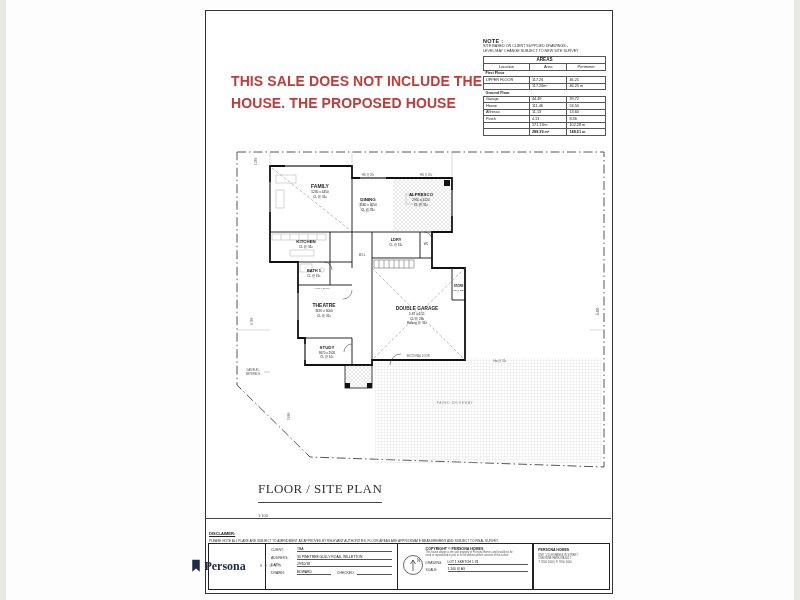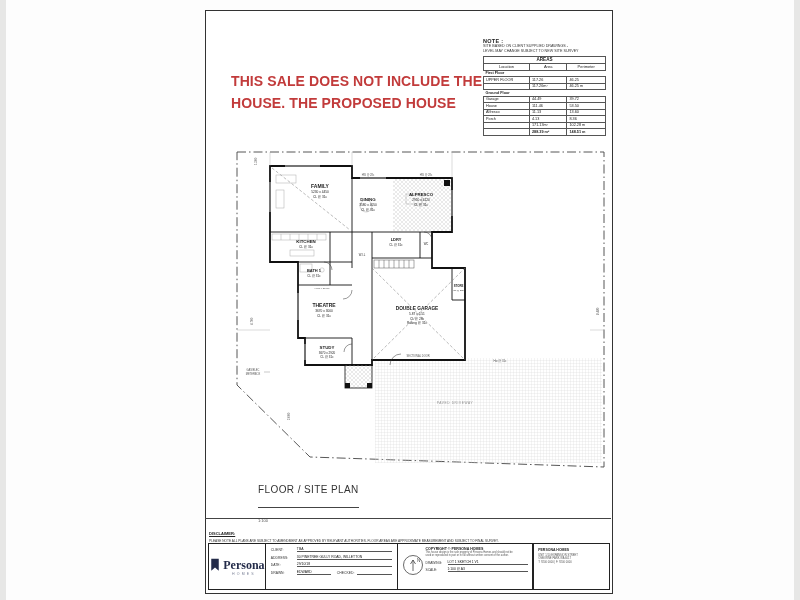--- a/index.html
+++ b/index.html
@@ -18,32 +18,32 @@
   table.areas td{border:0.5px solid #555;font-size:3.8px;padding:0.5px 2px;height:4.5px;color:#222;}
   table.areas td.ttl{text-align:center;font-weight:bold;font-size:4.6px;}
   table.areas td.hd{text-align:center;font-size:4px;}
   table.areas td.sec{font-weight:bold;border-left:none;border-right:none;background:#fff;}
   table.areas td.num{text-align:left;}
   table.areas td.tot{font-weight:bold;}
   
   svg.plan{position:absolute;left:205px;top:112px;width:406px;height:406px;}
   
   .plan-cap{position:absolute;left:258px;top:479px;}
-  .plan-cap .t{font-size:10px;letter-spacing:.4px;color:#333;border-bottom:1px solid #444;padding-bottom:12px;display:inline-block;}
+  .plan-cap .t{font-size:13px;letter-spacing:.4px;color:#333;border-bottom:1px solid #444;padding-bottom:5px;display:inline-block;font-family:Liberation Serif, serif;}
   .plan-cap .s{font-size:4px;color:#555;}
   .rule{position:absolute;left:205px;width:406px;height:1px;background:#444;}
   
   .disclaimer{position:absolute;left:209px;top:521px;width:398px;}
   .disc-title{font-size:4px;font-weight:bold;text-decoration:underline;}
   .disc-line{font-size:3.2px;color:#333;line-height:1.45;}
   
   .tblock{position:absolute;left:208px;top:543px;width:400px;height:45px;border:1px solid #222;
           display:flex;background:#fff;}
   .tb-cell{border-right:1px solid #222;position:relative;}
-  .tb-logo{width:56px;display:flex;flex-direction:column;align-items:center;justify-content:center;}
+  .tb-logo{width:56px;display:flex;flex-direction:row;align-items:center;justify-content:center;}
   .brand-row{display:flex;align-items:center;gap:2px;}
   .brand-name{font-family:"Liberation Serif","DejaVu Serif",serif;font-size:12px;color:#232b49;font-weight:bold;}
   .brand-sub{font-size:3.5px;letter-spacing:2.2px;color:#7a8096;margin-left:14px;margin-top:-1px;}
   .tb-fields{width:132px;padding:3px 5px 0 5px;box-sizing:border-box;}
   .frow{display:flex;font-size:3.4px;margin-bottom:2.6px;align-items:flex-end;}
   .flabel{width:26px;color:#333;}
   .fvalue{flex:1;border-bottom:0.5px solid #555;min-height:4px;color:#111;}
   .fvalue.short{flex:0 0 34px;margin-right:6px;}
   .tb-copy{width:136px;padding:3px 4px 0 28px;box-sizing:border-box;}
   .compass{position:absolute;left:4px;top:10px;}

